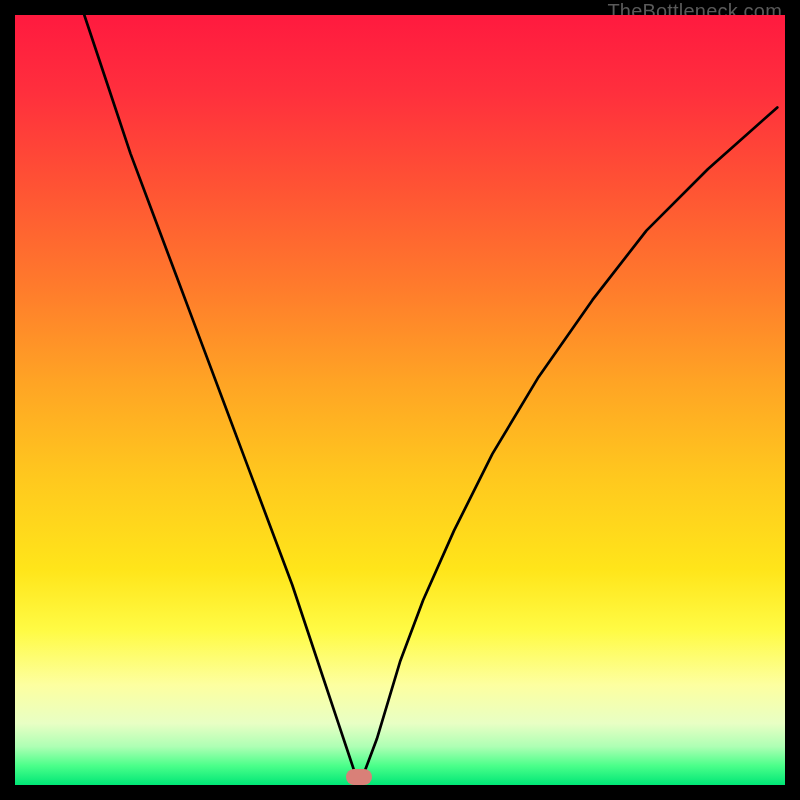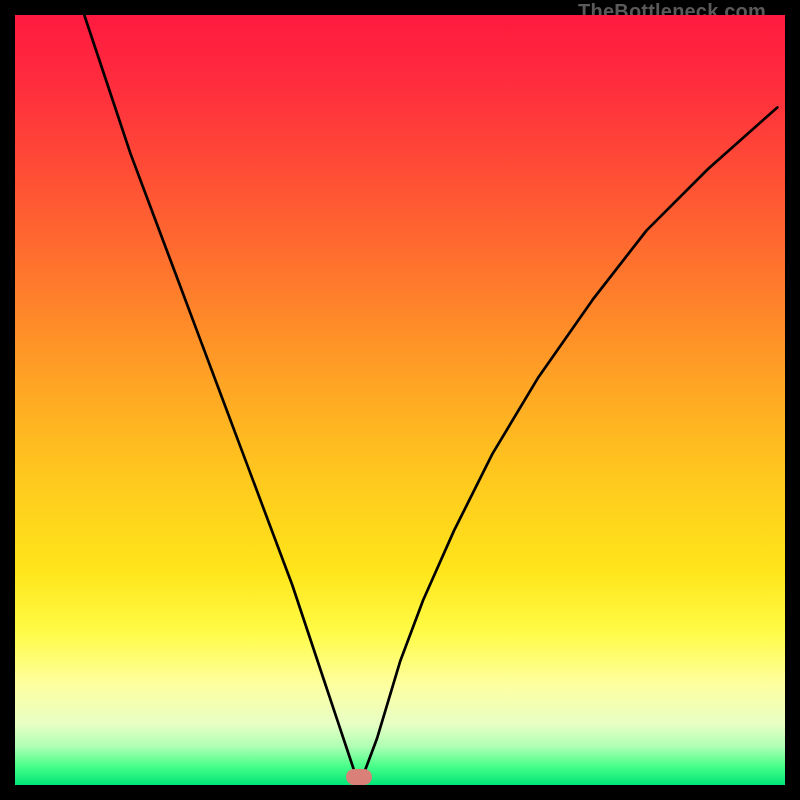--- a/index.html
+++ b/index.html
@@ -40,24 +40,24 @@
     width: 26px;
     height: 16px;
     background: #d98078;
     border-radius: 8px;
     transform: translate(-50%, -50%);
   }
 
   .watermark {
     position: absolute;
     top: 0px;
-    right: 34px;
+    right: 18px;
     color: #5a5a5a;
     font-size: 20px;
-    font-weight: 700;
+    font-weight: 400;
     letter-spacing: 0.2px;
     user-select: none;
   }
 </style>
 </head>
 <body>
 
 <div class="watermark">TheBottleneck.com</div>
 
 <div class="plot-frame">

